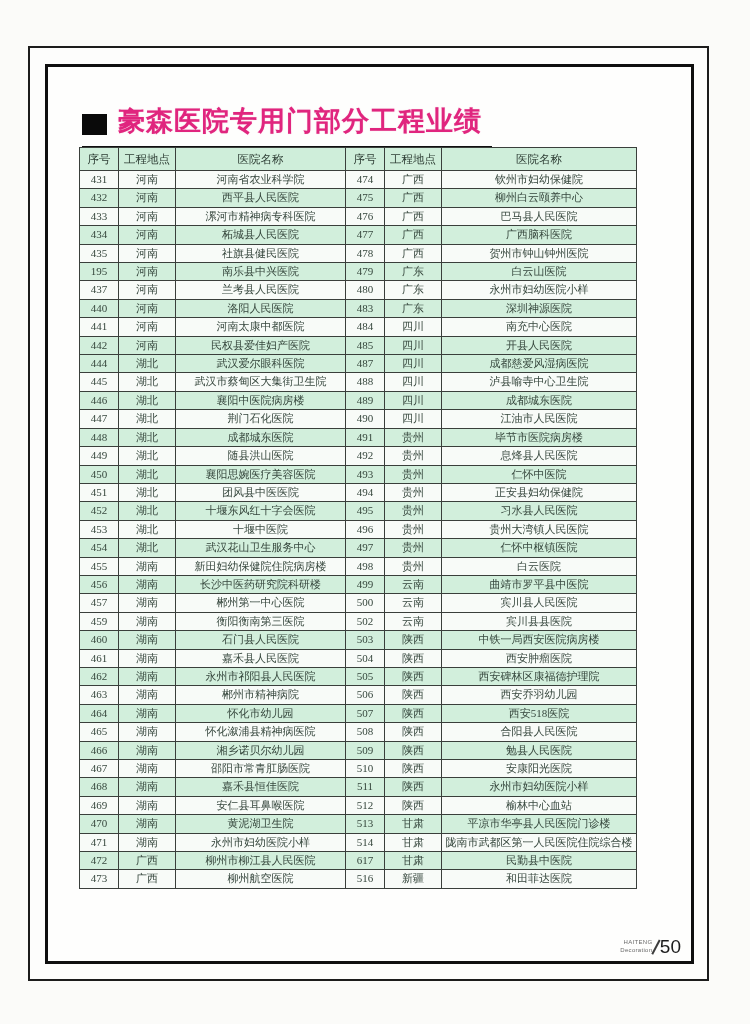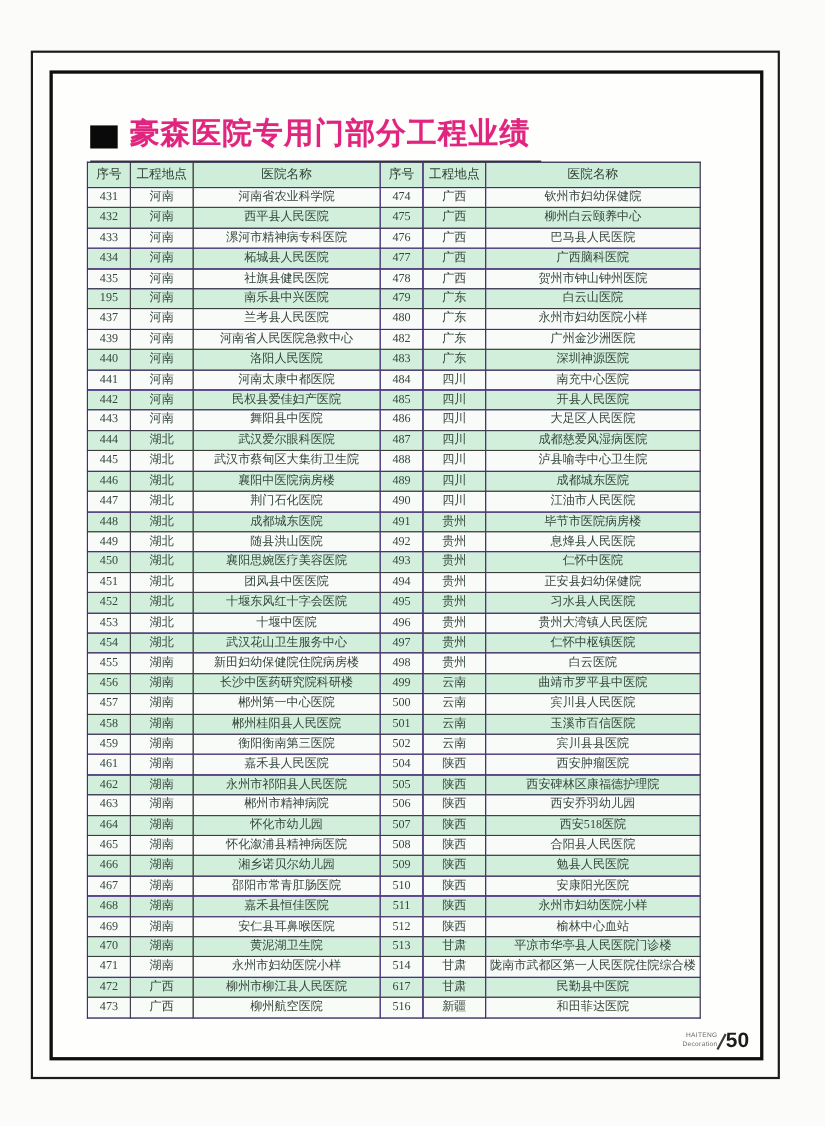--- a/index.html
+++ b/index.html
@@ -56,21 +56,21 @@
     display:flex;align-items:center;gap:2px;
   }
   .brand-lines{
     display:flex;flex-direction:column;align-items:flex-end;
     font-size:6px;line-height:1.25;color:#6a6a6a;letter-spacing:.3px;
   }
   .brand-slash{
     width:1.5px;height:16px;background:#3c3c3c;
     transform:rotate(28deg);margin:0 1px;
   }
-  .page-number{font-size:19px;font-weight:bold;color:#1c1c1c;line-height:1;}
+  .page-number{font-size:19px;font-weight:normal;color:#1c1c1c;line-height:1;}
 </style>
 </head>
 <body>
 
 <div class="outer-frame">
   <div class="inner-frame">
 
     <div class="title-block">
       <span class="bullet-square"></span>
       <h1 class="page-title">豪森医院专用门部分工程业绩</h1>
@@ -145,28 +145,20 @@
             <td>白云山医院</td>
           </tr>
           <tr class="plain">
             <td>437</td>
             <td>河南</td>
             <td>兰考县人民医院</td>
             <td>480</td>
             <td>广东</td>
             <td>永州市妇幼医院小样</td>
           </tr>
-          <tr class="plain">
-            <td>439</td>
-            <td>河南</td>
-            <td>河南省人民医院急救中心</td>
-            <td>482</td>
-            <td>广东</td>
-            <td>广州金沙洲医院</td>
-          </tr>
           <tr class="stripe">
             <td>440</td>
             <td>河南</td>
             <td>洛阳人民医院</td>
             <td>483</td>
             <td>广东</td>
             <td>深圳神源医院</td>
           </tr>
           <tr class="plain">
             <td>441</td>
@@ -177,28 +169,20 @@
             <td>南充中心医院</td>
           </tr>
           <tr class="stripe">
             <td>442</td>
             <td>河南</td>
             <td>民权县爱佳妇产医院</td>
             <td>485</td>
             <td>四川</td>
             <td>开县人民医院</td>
           </tr>
-          <tr class="plain">
-            <td>443</td>
-            <td>河南</td>
-            <td>舞阳县中医院</td>
-            <td>486</td>
-            <td>四川</td>
-            <td>大足区人民医院</td>
-          </tr>
           <tr class="stripe">
             <td>444</td>
             <td>湖北</td>
             <td>武汉爱尔眼科医院</td>
             <td>487</td>
             <td>四川</td>
             <td>成都慈爱风湿病医院</td>
           </tr>
           <tr class="plain">
             <td>445</td>
@@ -297,35 +281,35 @@
             <td>曲靖市罗平县中医院</td>
           </tr>
           <tr class="plain">
             <td>457</td>
             <td>湖南</td>
             <td>郴州第一中心医院</td>
             <td>500</td>
             <td>云南</td>
             <td>宾川县人民医院</td>
           </tr>
-          <tr class="stripe">
-            <td>458</td>
-            <td>湖南</td>
-            <td>郴州桂阳县人民医院</td>
-            <td>501</td>
-            <td>云南</td>
-            <td>玉溪市百信医院</td>
-          </tr>
           <tr class="plain">
             <td>459</td>
             <td>湖南</td>
             <td>衡阳衡南第三医院</td>
             <td>502</td>
             <td>云南</td>
             <td>宾川县县医院</td>
+          </tr>
+          <tr class="stripe">
+            <td>460</td>
+            <td>湖南</td>
+            <td>石门县人民医院</td>
+            <td>503</td>
+            <td>陕西</td>
+            <td>中铁一局西安医院病房楼</td>
           </tr>
           <tr class="plain">
             <td>461</td>
             <td>湖南</td>
             <td>嘉禾县人民医院</td>
             <td>504</td>
             <td>陕西</td>
             <td>西安肿瘤医院</td>
           </tr>
           <tr class="stripe">

